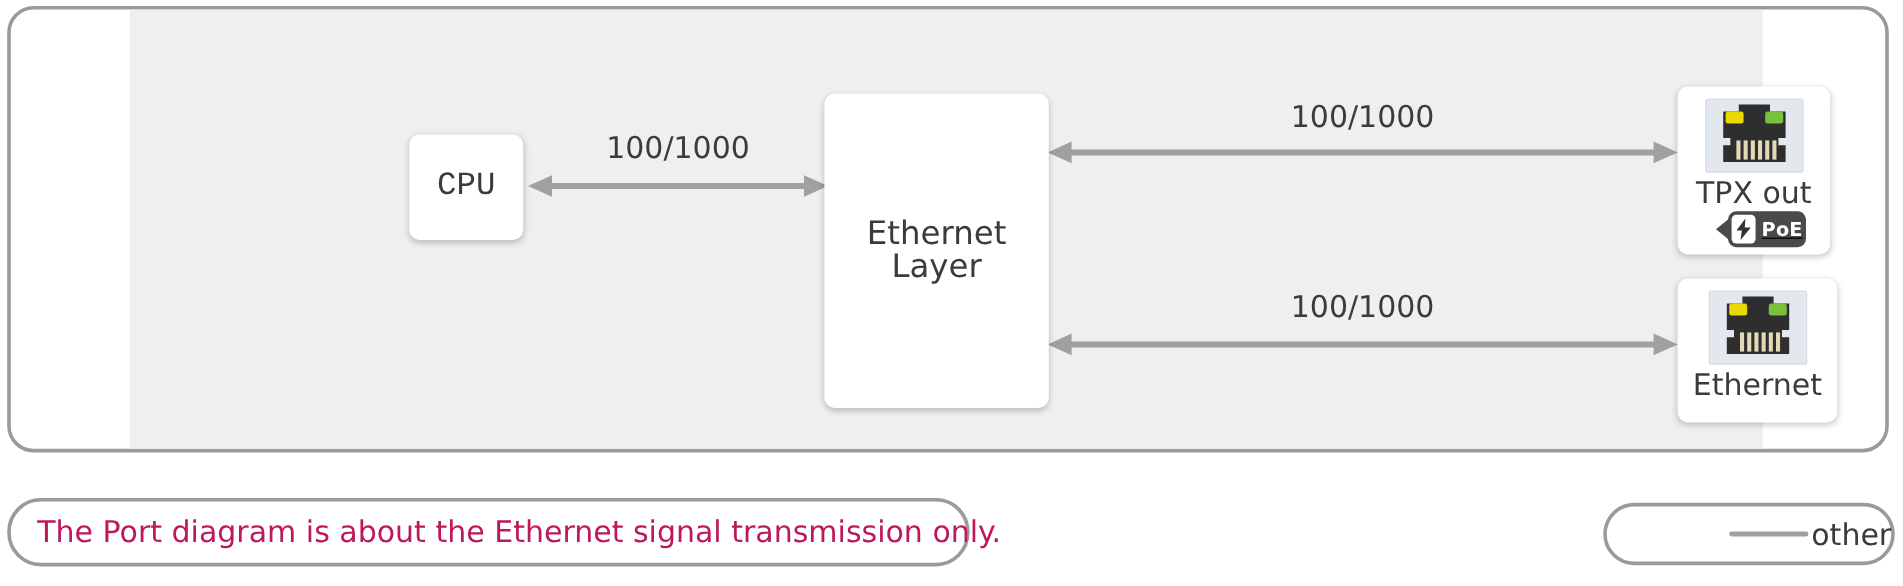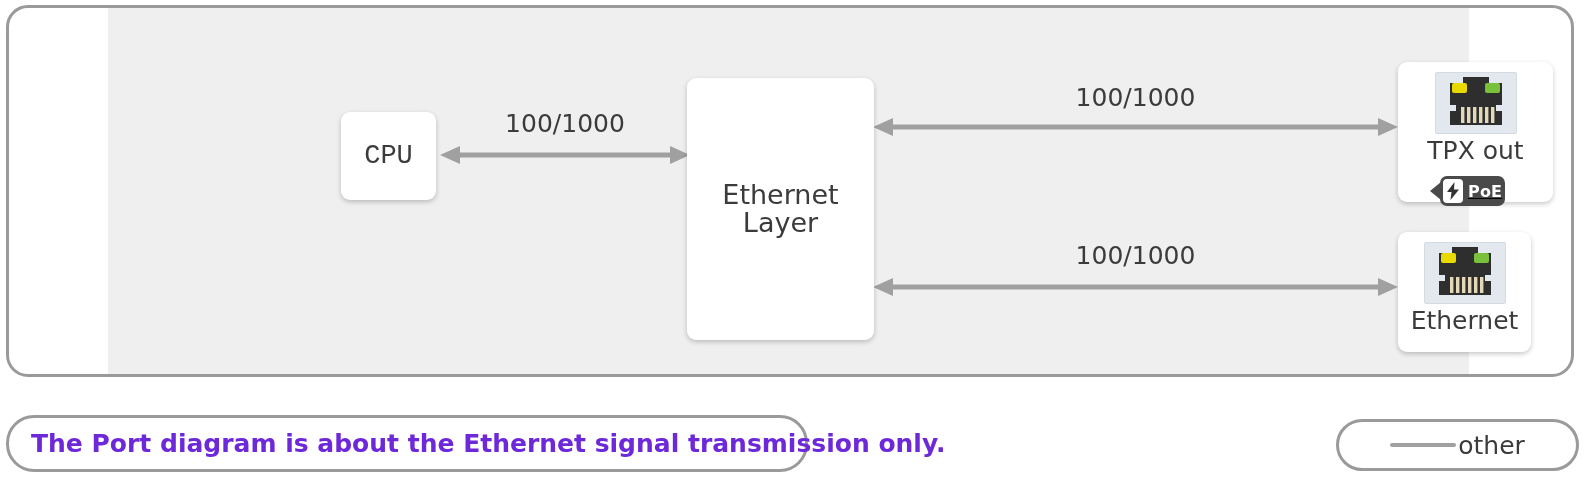--- a/index.html
+++ b/index.html
@@ -79,21 +79,21 @@
   .port-tile {
     position: absolute;
     background: #ffffff;
     border-radius: 9px;
     box-shadow: 0 2px 5px rgba(0,0,0,0.22);
     display: flex;
     flex-direction: column;
     align-items: center;
     box-sizing: border-box;
   }
-  .port-tpx  { left: 1398px; top: 62px;  width: 155px; height: 140px; }
+  .port-tpx  { left: 1398px; top: 72px;  width: 127px; height: 140px; }
   .port-eth  { left: 1398px; top: 232px; width: 133px; height: 120px; }
 
   .port-label {
     font-size: 25px;
     color: #3b3b3b;
     margin-top: 2px;
     white-space: nowrap;
   }
 
   
@@ -171,30 +171,29 @@
   }
   .caption-pill {
     left: 6px;
     top: 415px;
     width: 802px;
     height: 57px;
     padding-left: 22px;
   }
   .caption-text {
     font-size: 25px;
-    color: #6d28d9;
+    color: #be185d;
     white-space: nowrap;
-    font-weight: bold;
   }
   .legend-pill {
     left: 1336px;
     top: 419px;
     width: 243px;
     height: 52px;
-    justify-content: center;
+    justify-content: flex-end;
     gap: 2px;
   }
   .legend-swatch {
     width: 66px;
     height: 4px;
     background: #a0a0a0;
     border-radius: 2px;
   }
   .legend-text {
     font-size: 25px;

